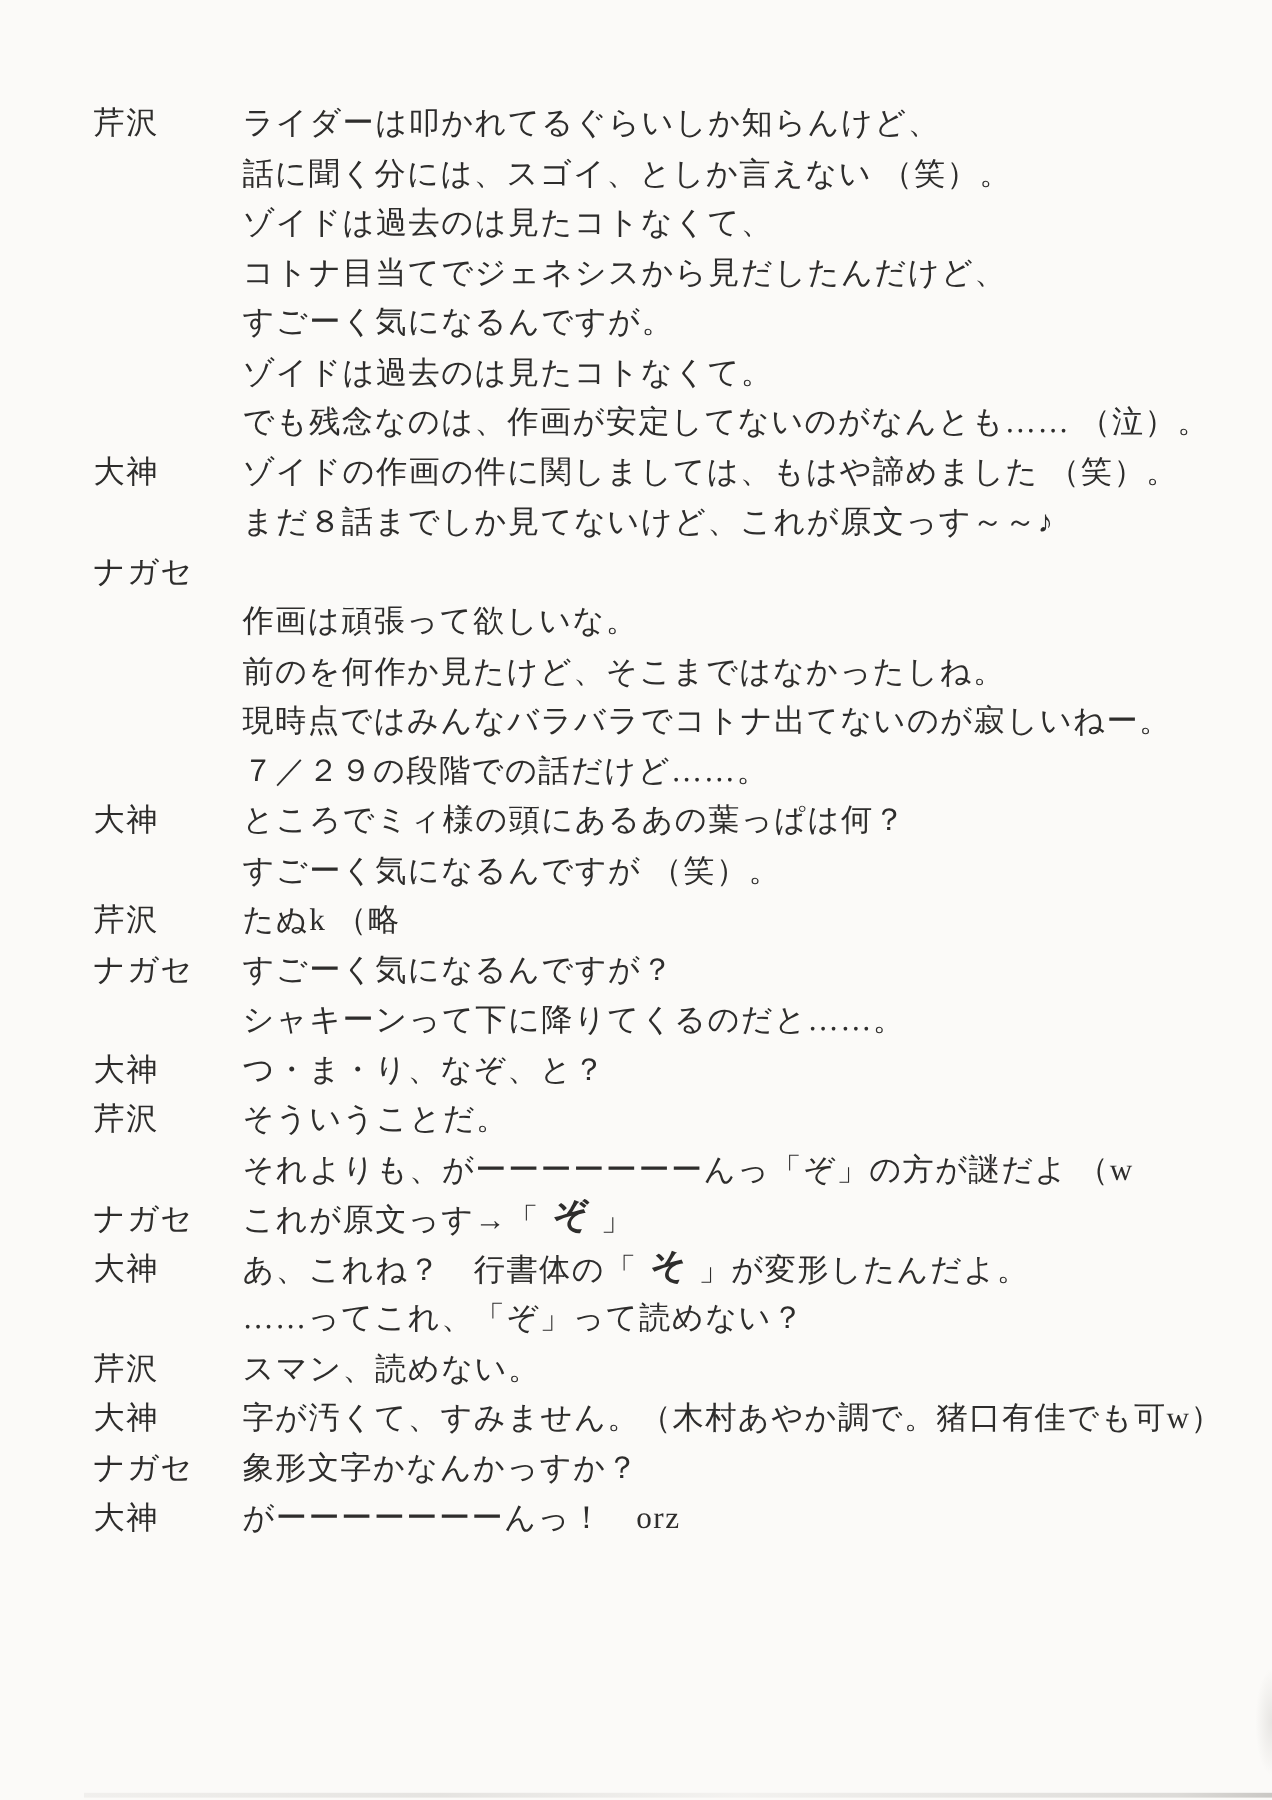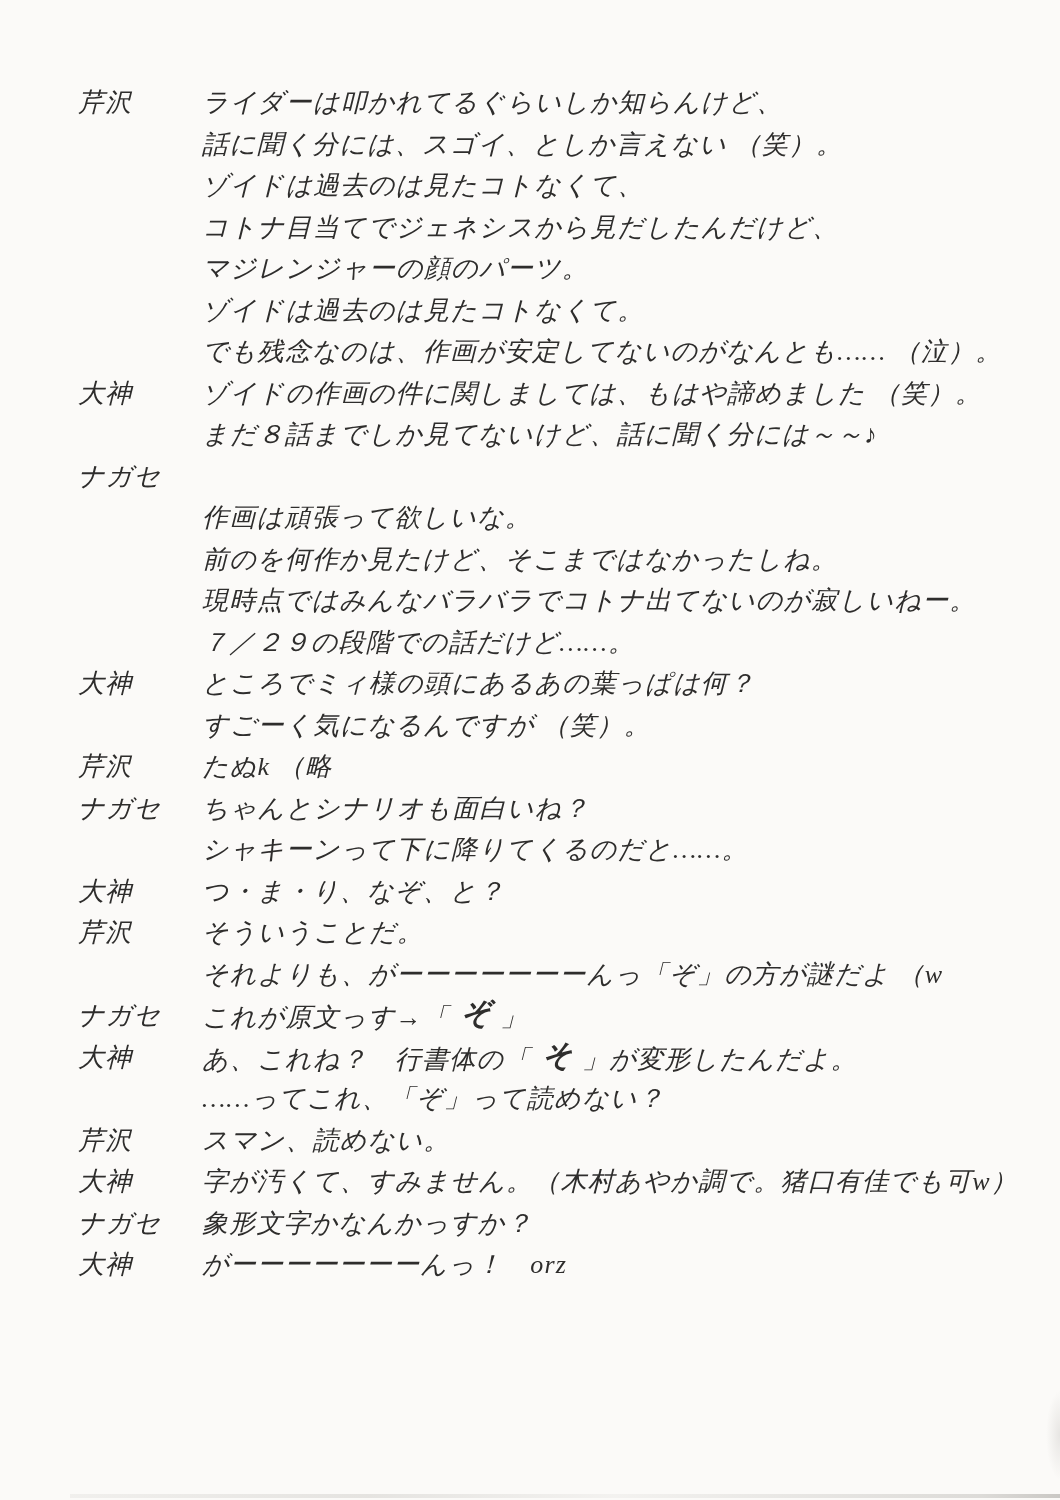--- a/index.html
+++ b/index.html
@@ -49,21 +49,20 @@
     left: 0;
     right: 0;
   }
   .row {
     position: relative;
     height: 41.5px;
     line-height: 41.5px;
     font-size: 26px;
     letter-spacing: 1.2px;
     white-space: nowrap;
-    font-style: italic;
   }
   .speaker {
     position: absolute;
     left: 78px;
     top: 0;
   }
   .text {
     position: absolute;
     left: 202px;
     top: 0;
@@ -92,34 +91,34 @@
       <div class="row">
         <span class="text"><span>話に聞く分には、スゴイ、としか言えない （笑）。</span></span>
       </div>
       <div class="row">
         <span class="text"><span>ゾイドは過去のは見たコトなくて、</span></span>
       </div>
       <div class="row">
         <span class="text"><span>コトナ目当てでジェネシスから見だしたんだけど、</span></span>
       </div>
       <div class="row">
-        <span class="text"><span>マジレンジャーの顔のパーツ。</span></span>
+        <span class="text"><span>すごーく気になるんですが。</span></span>
       </div>
       <div class="row">
         <span class="text"><span>ゾイドは過去のは見たコトなくて。</span></span>
       </div>
       <div class="row">
         <span class="text"><span>でも残念なのは、作画が安定してないのがなんとも…… （泣）。</span></span>
       </div>
       <div class="row">
         <span class="speaker">大神</span>
         <span class="text"><span>ゾイドの作画の件に関しましては、もはや諦めました （笑）。</span></span>
       </div>
       <div class="row">
-        <span class="text"><span>まだ８話までしか見てないけど、話に聞く分には～～♪</span></span>
+        <span class="text"><span>まだ８話までしか見てないけど、これが原文っす～～♪</span></span>
       </div>
       <div class="row">
         <span class="speaker">ナガセ</span>
       </div>
       <div class="row">
         <span class="text"><span>作画は頑張って欲しいな。</span></span>
       </div>
       <div class="row">
         <span class="text"><span>前のを何作か見たけど、そこまではなかったしね。</span></span>
       </div>
@@ -135,21 +134,21 @@
       </div>
       <div class="row">
         <span class="text"><span>すごーく気になるんですが （笑）。</span></span>
       </div>
       <div class="row">
         <span class="speaker">芹沢</span>
         <span class="text"><span>たぬk （略</span></span>
       </div>
       <div class="row">
         <span class="speaker">ナガセ</span>
-        <span class="text"><span>ちゃんとシナリオも面白いね？</span></span>
+        <span class="text"><span>すごーく気になるんですが？</span></span>
       </div>
       <div class="row">
         <span class="text"><span>シャキーンって下に降りてくるのだと……。</span></span>
       </div>
       <div class="row">
         <span class="speaker">大神</span>
         <span class="text"><span>つ・ま・り、なぞ、と？</span></span>
       </div>
       <div class="row">
         <span class="speaker">芹沢</span>

